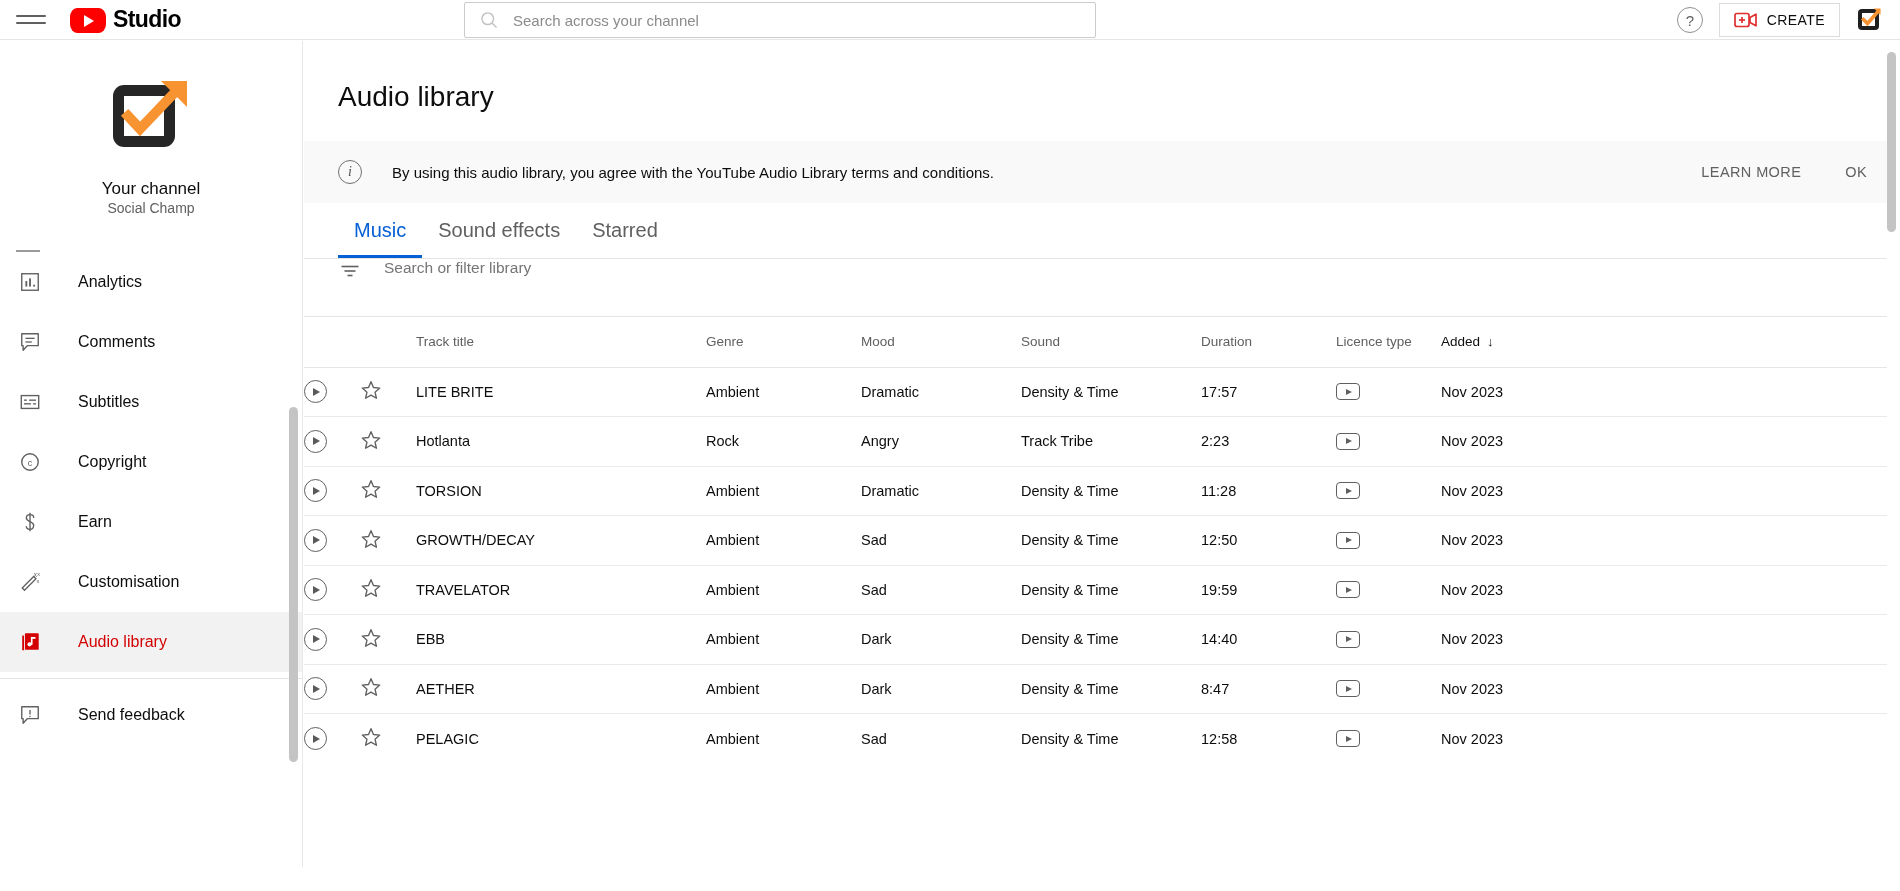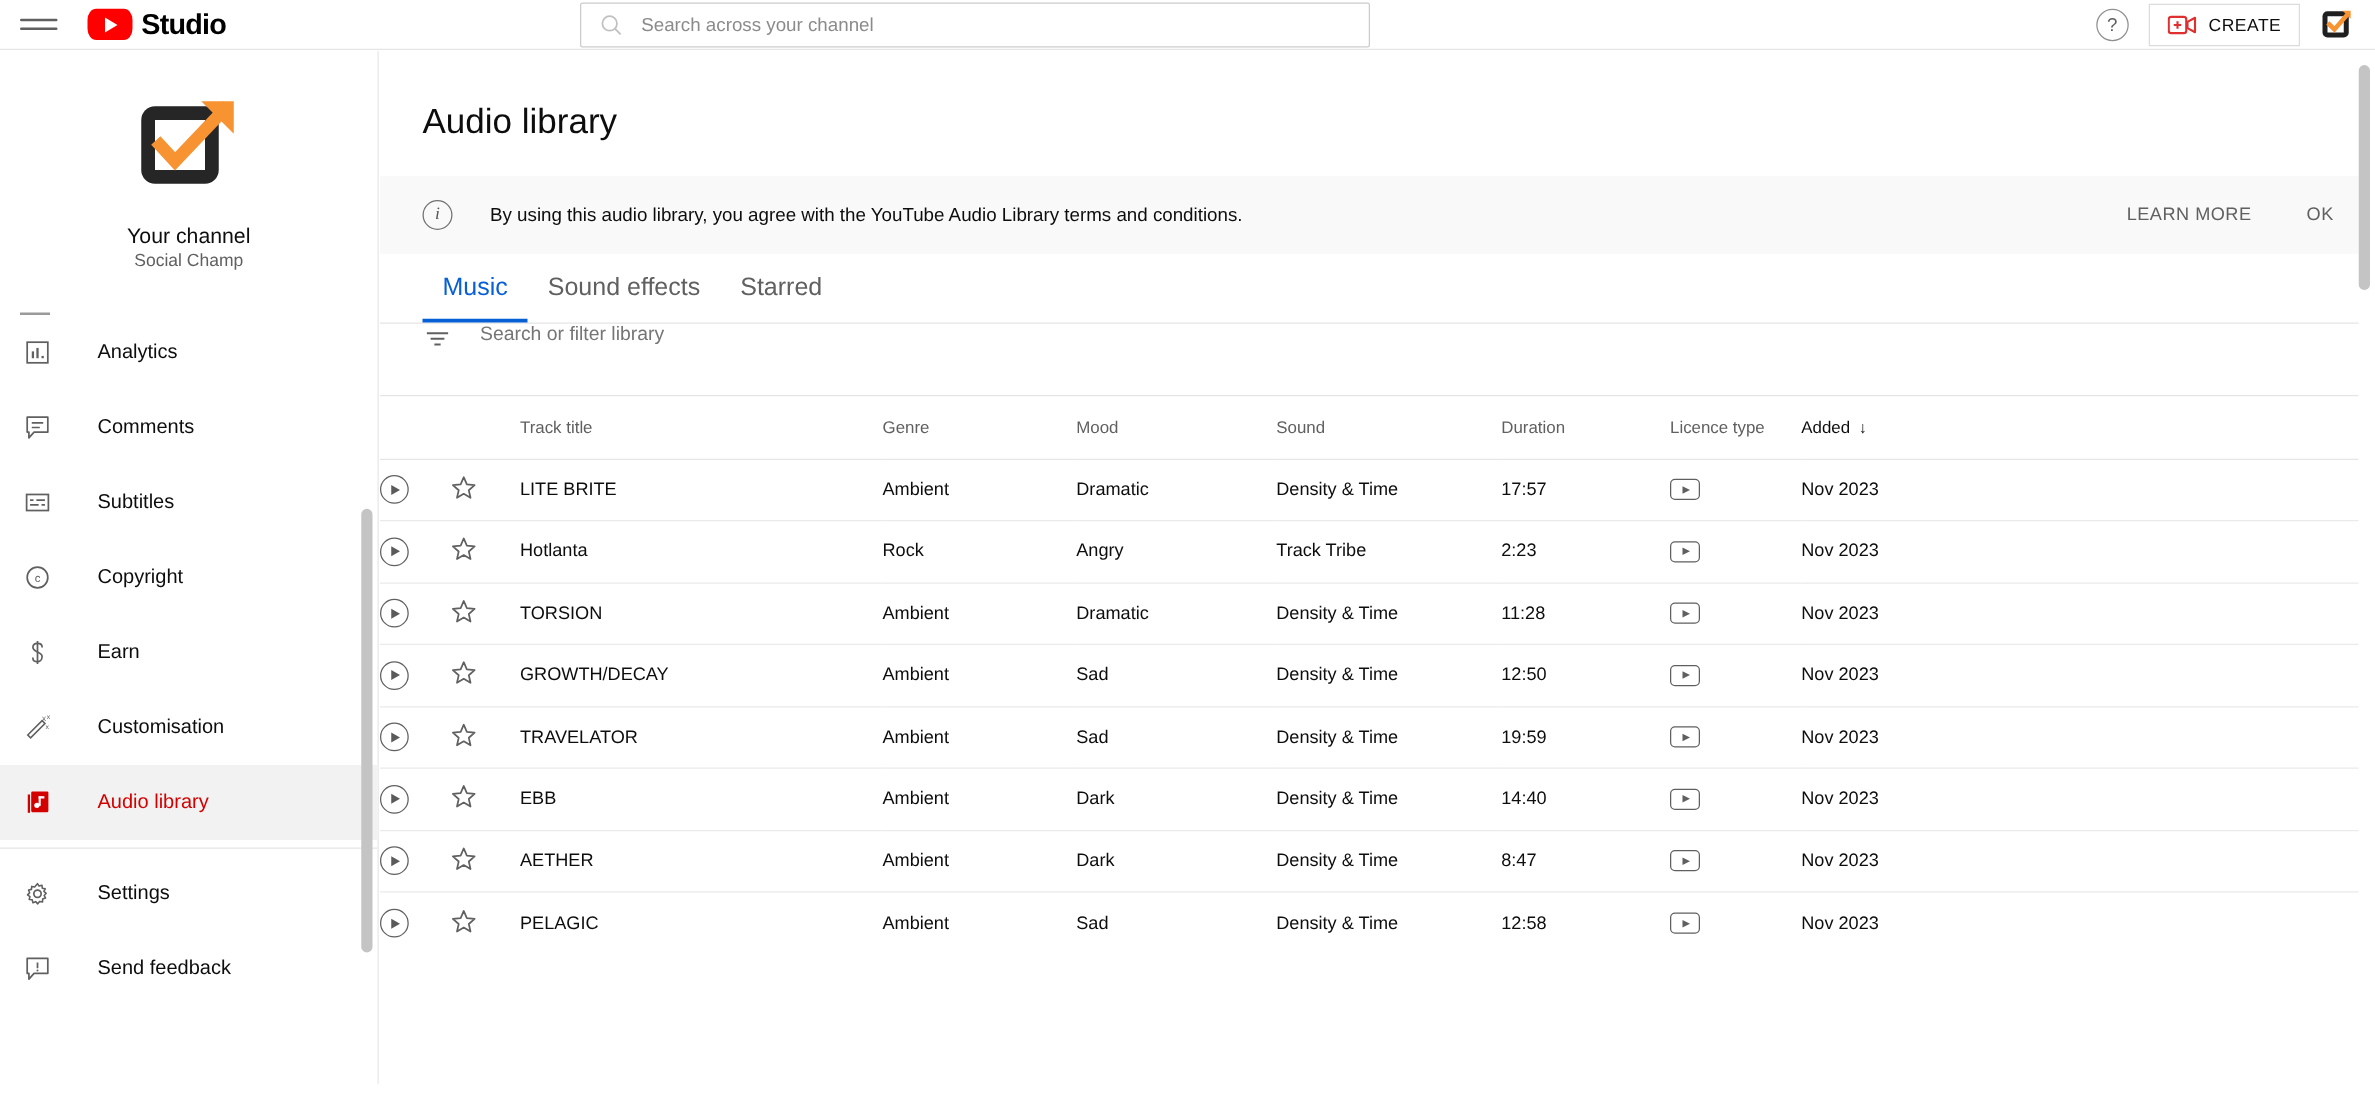--- a/index.html
+++ b/index.html
@@ -22,21 +22,21 @@
     z-index: 30;
   }
   .hamburger {
     width: 30px; height: 30px;
     margin-left: 16px;
     display: flex; flex-direction: column; justify-content: center; gap: 5px;
     cursor: pointer;
   }
   .hamburger span { display: block; height: 1.6px; background: #606060; border-radius: 1px; }
   .brand {
-    display: flex; align-items: center; gap: 7px;
+    display: flex; align-items: flex-end; gap: 7px;
     margin-left: 24px; cursor: pointer;
   }
   .yt-logo {
     width: 36px; height: 25px; background: #ff0000;
     border-radius: 7px / 9px;
     display: flex; align-items: center; justify-content: center;
   }
   .yt-logo .tri {
     width: 0; height: 0;
     border-left: 10px solid #ffffff;
@@ -402,31 +402,20 @@
         <circle cx="11.5" cy="14.5" r="2.3" fill="#ffffff"></circle>
         <rect x="13" y="6.5" width="1.8" height="8.5" fill="#ffffff"></rect>
         <rect x="13" y="6.5" width="5" height="2" fill="#ffffff"></rect>
       </svg>
     </span>
     <span class="lbl">Audio library</span>
   </div>
 
   <div class="nav-sep"></div>
 
-  <div class="nav-item">
-    <span class="ic">
-      <svg width="22" height="22" viewBox="0 0 24 24">
-        <circle cx="12" cy="12" r="3.2" fill="none" stroke="#606060" stroke-width="1.5"></circle>
-        <path d="M12 3.2 L13.4 5.3 L15.9 4.6 L16.2 7.2 L18.7 7.7 L17.6 10 L19.6 11.6 L17.8 13.5
-                 L19 15.8 L16.5 16.6 L16.4 19.2 L13.8 18.7 L12.2 20.8 L10.4 18.9 L8 19.8 L7.4 17.3
-                 L4.8 17 L5.4 14.5 L3.3 13 L5.1 11.2 L4.2 8.8 L6.7 8.2 L7 5.6 L9.5 6.1 Z" fill="none" stroke="#606060" stroke-width="1.4" stroke-linejoin="round"></path>
-      </svg>
-    </span>
-    <span class="lbl">Settings</span>
-  </div>
 
   <div class="nav-item">
     <span class="ic">
       <svg width="22" height="22" viewBox="0 0 24 24">
         <path d="M3 3 H21 V16 H9 L4.5 21 V16 H3 Z" fill="none" stroke="#606060" stroke-width="1.5" stroke-linejoin="round"></path>
         <line x1="12" y1="6.5" x2="12" y2="11.5" stroke="#606060" stroke-width="1.5"></line>
         <circle cx="12" cy="13.6" r="0.85" fill="#606060"></circle>
       </svg>
     </span>
     <span class="lbl">Send feedback</span>

